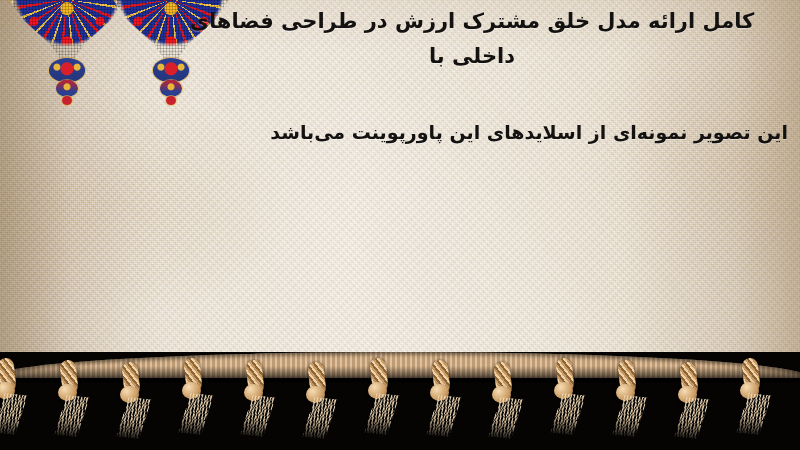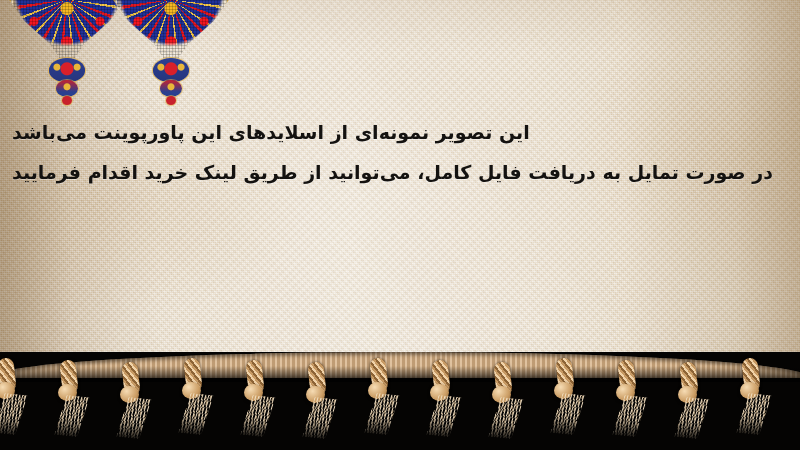--- a/index.html
+++ b/index.html
@@ -171,21 +171,21 @@
   .title{
     position:absolute;right:18px;top:4px;width:620px;
     text-align:center;
     color:#141210;
     font-size:21px;line-height:35px;font-weight:600;
     text-shadow:0 1px 0 rgba(255,255,255,.35);
     direction:rtl;
   }
   .body-text{
     position:absolute;right:12px;top:112px;width:776px;
-    text-align:left;
+    text-align:right;
     color:#141210;
     font-size:19px;line-height:40px;font-weight:600;
     text-shadow:0 1px 0 rgba(255,255,255,.30);
     direction:rtl;
   }
   .body-text p{margin:0;white-space:nowrap;}
 </style>
 </head>
 <body>
 
@@ -212,25 +212,25 @@
     <div class="med-outline"></div>
     <div class="med-pixelate"></div>
   </div>
   <div class="pendant" style="left:151px;top:58px;">
     <div class="drop1"></div>
     <div class="drop2"></div>
     <div class="drop3"></div>
   </div>
 
   <div class="title">
+    <div>کامل ارائه مدل خلق مشترک ارزش در طراحی فضاهای داخلی با</div>
   </div>
 
   <div class="body-text">
     <p>این تصویر نمونه‌ای از اسلایدهای این پاورپوینت می‌باشد</p>
-    <p>در صورت تمایل به دریافت فایل کامل، می‌توانید از طریق لینک خرید اقدام فرمایید</p>
   </div>
 
   <div class="fringe-band">
     <div class="selvedge"></div>
     <div class="selvedge-shadow"></div>
     <div id="tassels">
         <div class="tassel" style="left: -8px; top: 6px;">
           <div class="knot"></div>
           <div class="knot2"></div>
           <div class="hair"></div>

